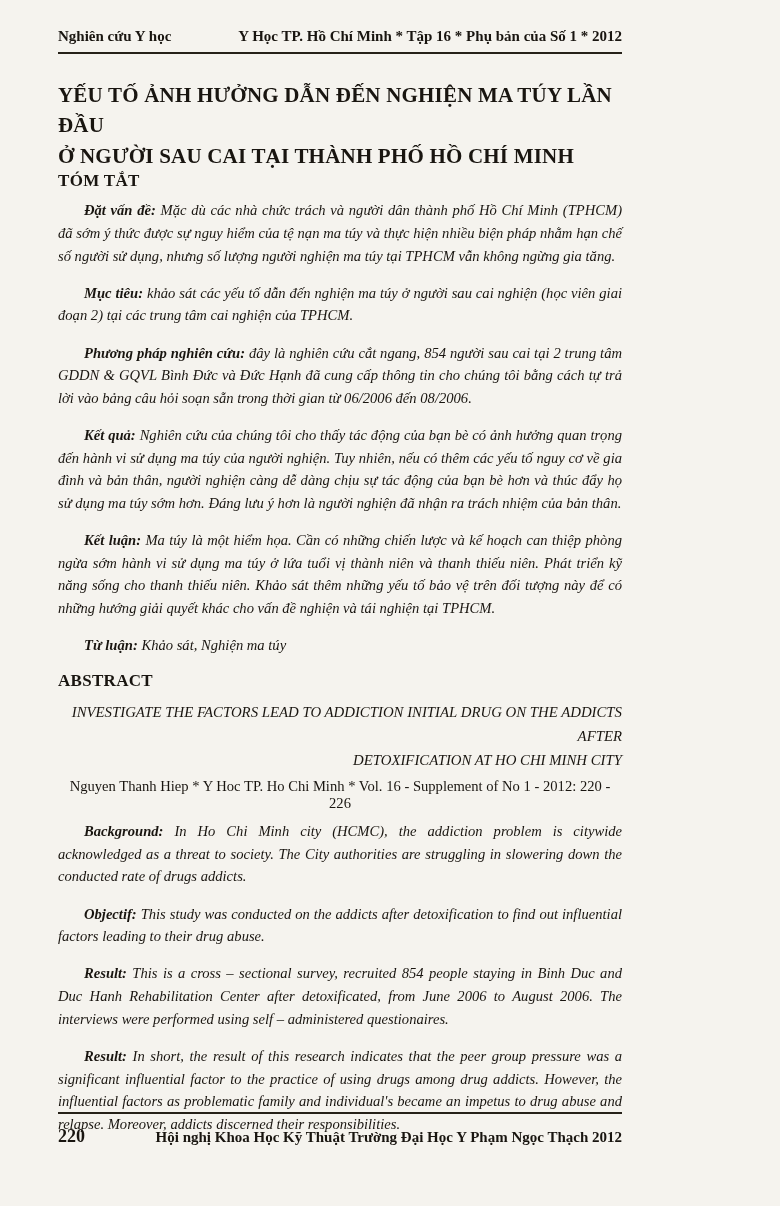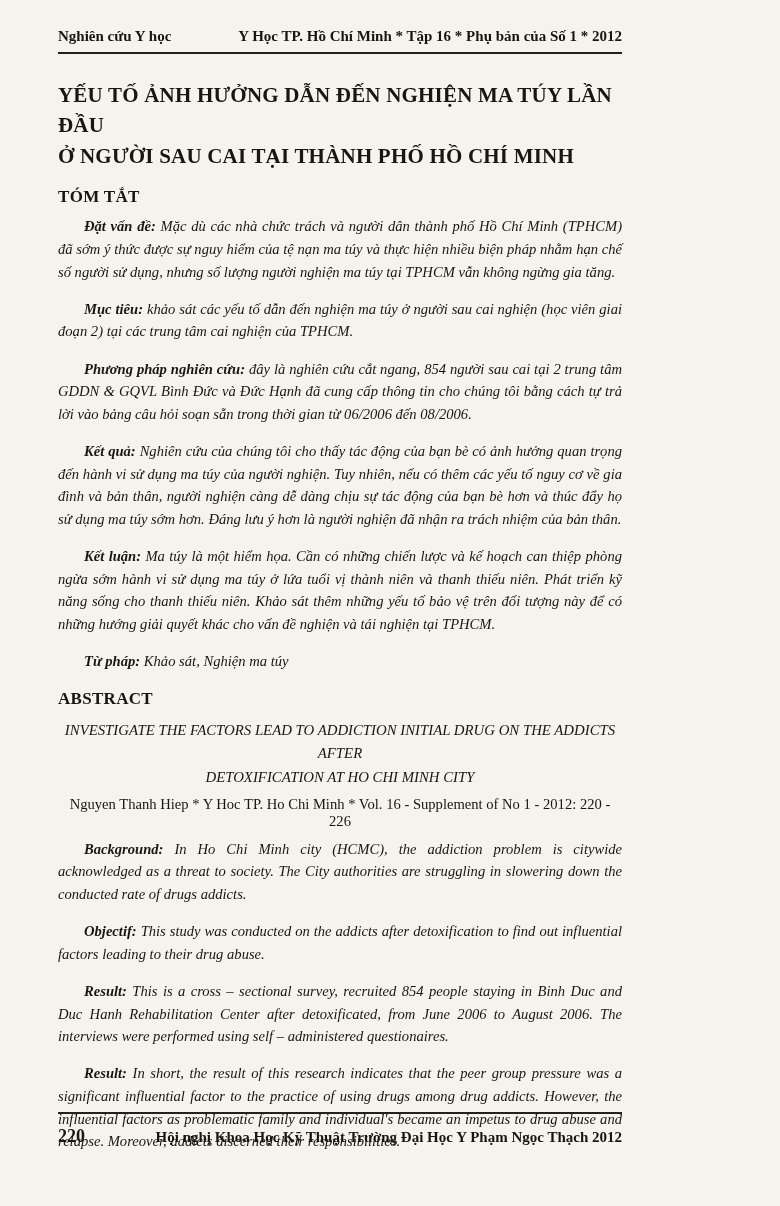--- a/index.html
+++ b/index.html
@@ -22,27 +22,27 @@
   }
   .rule { border: none; border-top: 2px solid #262118; margin: 7px 0 0 0; }
   .title {
     margin-top: 26px; text-align: left;
     font-weight: bold; font-size: 21px; line-height: 1.45; letter-spacing: 0.2px;
   }
   .author {
     margin-top: 14px; text-align: right; padding-right: 6px;
     font-style: italic; font-weight: bold; font-size: 14px;
   }
-  .sec-heading { margin-top: 16px; font-weight: bold; font-size: 17px; letter-spacing: 0.3px; }
+  .sec-heading { font-weight: bold; font-size: 17px; letter-spacing: 0.3px; }
   .para {
     margin-top: 8px; font-size: 14.6px; line-height: 1.55;
     text-align: justify; text-indent: 26px; font-style: italic;
   }
   .para .lead { font-weight: bold; }
-  .en-title { margin-top: 10px; text-align: center; font-style: italic; font-size: 14.8px; line-height: 1.6; }
+  .en-title { margin-top: 10px; text-align: right; font-style: italic; font-size: 14.8px; line-height: 1.6; }
   .citation { margin-top: 6px; text-align: center; font-size: 14.6px; }
   .footnote { position: absolute; left: 58px; right: 58px; top: 1040px; font-size: 13.2px; }
   .footnote-rule { border: none; border-top: 1.4px solid #2a261e; width: 205px; margin: 0 0 8px 0; }
   .footnote .contact { margin-top: 5px; font-style: italic; }
   .footnote .contact .upright { font-style: normal; }
   .footer { position: absolute; left: 58px; right: 58px; top: 1112px; }
   .footer-rule { border: none; border-top: 2px solid #262118; margin: 0 0 12px 0; }
   .footer-row { display: flex; justify-content: space-between; align-items: baseline; font-weight: bold; }
   .footer-page { font-size: 18px; font-family: Liberation Serif, serif; }
   .footer-text { font-size: 15px; }
@@ -80,21 +80,21 @@
   </p>
   <p class="para">
     <span class="lead">Kết quả:</span>
     <span>Nghiên cứu của chúng tôi cho thấy tác động của bạn bè có ảnh hưởng quan trọng đến hành vi sử dụng ma túy của người nghiện. Tuy nhiên, nếu có thêm các yếu tố nguy cơ về gia đình và bản thân, người nghiện càng dễ dàng chịu sự tác động của bạn bè hơn và thúc đẩy họ sử dụng ma túy sớm hơn. Đáng lưu ý hơn là người nghiện đã nhận ra trách nhiệm của bản thân.</span>
   </p>
   <p class="para">
     <span class="lead">Kết luận:</span>
     <span>Ma túy là một hiểm họa. Cần có những chiến lược và kế hoạch can thiệp phòng ngừa sớm hành vi sử dụng ma túy ở lứa tuổi vị thành niên và thanh thiếu niên. Phát triển kỹ năng sống cho thanh thiếu niên. Khảo sát thêm những yếu tố bảo vệ trên đối tượng này để có những hướng giải quyết khác cho vấn đề nghiện và tái nghiện tại TPHCM.</span>
   </p>
   <p class="para">
-    <span class="lead">Từ pháp:</span>
+    <span class="lead">Từ luận:</span>
     <span>Khảo sát, Nghiện ma túy</span>
   </p>
 
   <div class="sec-heading">ABSTRACT</div>
 
   <div class="en-title">
     <div>INVESTIGATE THE FACTORS LEAD TO ADDICTION INITIAL DRUG ON THE ADDICTS AFTER</div>
     <div>DETOXIFICATION AT HO CHI MINH CITY</div>
   </div>
 

